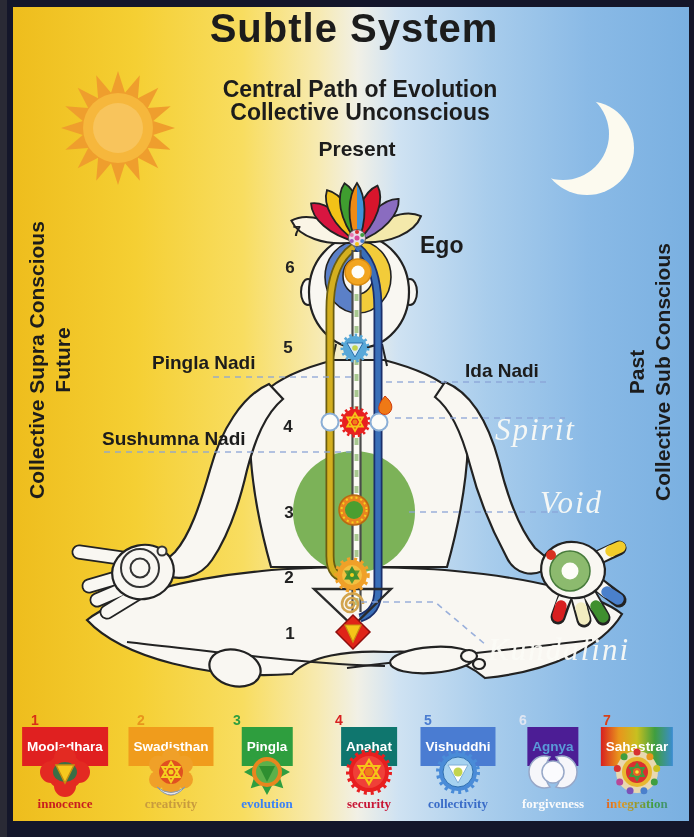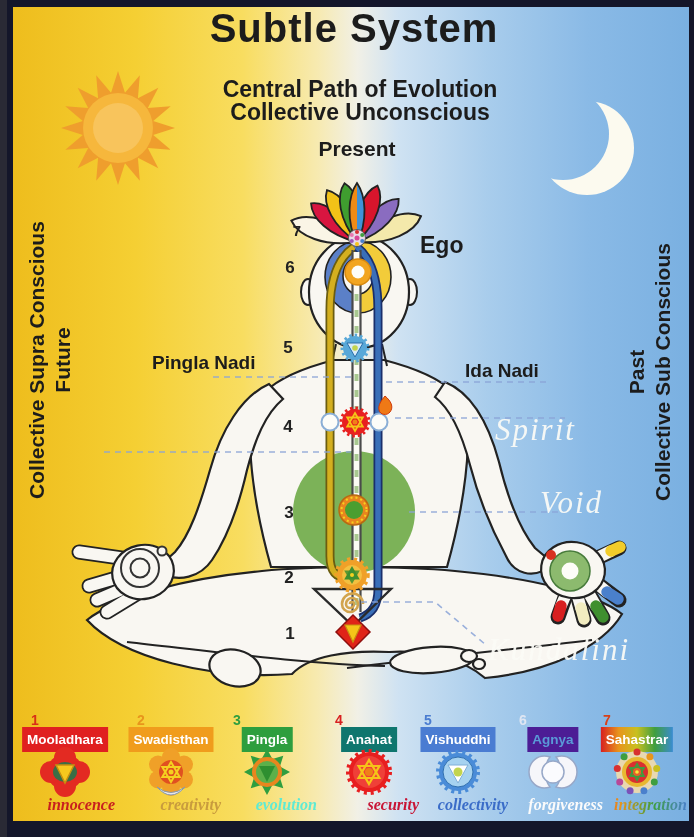--- a/index.html
+++ b/index.html
@@ -16,30 +16,30 @@
   .num{font-size:17px;font-weight:700;width:18px;text-align:center;color:#222;}
   .n7h{left:280px;top:222px;font-size:15px;}
   .nadi{font-size:19px;font-weight:700;}
   .white-it{font-family:"Liberation Serif",serif;font-style:italic;color:#fcfcf7;opacity:.93;letter-spacing:2px;font-size:31px;}
   .vside{position:absolute;transform:rotate(-90deg);text-align:center;font-size:21px;font-weight:700;line-height:26px;color:#1c1c1c;}
   .vleft{left:-105px;top:332px;width:300px;height:56px;}
   .vright{left:505px;top:344px;width:280px;height:56px;}
   .legend-item{position:absolute;top:712px;width:100px;height:106px;}
   .legend-num{position:absolute;top:0;left:16px;font-size:14px;font-weight:700;}
   .legend-plate{position:absolute;top:15px;left:50%;transform:translateX(-50%);white-space:nowrap;
-                font-size:13.5px;font-weight:700;color:#fff;padding:5px 5px;}
+                font-size:13.5px;font-weight:700;color:#fff;padding:12px 5px;}
   .legend-icon{position:absolute;top:33px;left:50%;transform:translateX(-50%);width:54px;height:54px;}
-  .legend-quality{position:absolute;top:84px;width:100%;text-align:right;
-                  font-family:"Liberation Serif",serif;font-style:italic;font-weight:600;font-size:16px;}
+  .legend-quality{position:absolute;top:84px;width:100%;text-align:center;
+                  font-family:"Liberation Serif",serif;font-weight:600;font-size:13px;}
   .nc1{color:#d83018}.nc2{color:#e8951c}.nc3{color:#2f9e3f}.nc4{color:#d82020}
   .nc5{color:#4a7cd0}.nc6{color:#dfe6f2}.nc7{color:#d84018}
   .p1{background:#e02020}.p2{background:#f09c1c}.p3{background:#2e9e3e}.p4{background:#0f766e}
   .p5{background:#4a7cd2}.p6{background:#4c1d95;color:#5a9ad8}
   .p7{background:linear-gradient(90deg,#d82020,#e8951c,#c8c020,#3f9e3f,#3a8cd0)}
-  .q1{color:#c81f1f}.q2{color:#c89b3e}.q3{color:#5eead4}.q4{color:#c81535}
+  .q1{color:#c81f1f}.q2{color:#c89b3e}.q3{color:#3b82f6}.q4{color:#c81535}
   .q5{color:#3a6cc8}.q6{color:#fbfbfb}
   .q7{background:linear-gradient(90deg,#d82020,#e8951c,#3f9e3f,#4a80cc);
       -webkit-background-clip:text;background-clip:text;color:transparent;}
 </style>
 </head>
 <body>
 
 <div class="stage">
   <div class="canvas">
     <svg width="676" height="814" viewBox="6 7 676 814" preserveAspectRatio="none" xmlns="http://www.w3.org/2000/svg">
@@ -270,20 +270,21 @@
   <div class="txt num n7h" style="left:281px;top:222px">7</div>
   <div class="txt num" style="left:274px;top:258px">6</div>
   <div class="txt num" style="left:272px;top:338px">5</div>
   <div class="txt num" style="left:272px;top:417px">4</div>
   <div class="txt num" style="left:273px;top:503px">3</div>
   <div class="txt num" style="left:273px;top:568px">2</div>
   <div class="txt num" style="left:274px;top:624px">1</div>
 
   <div class="txt nadi" style="left:145px;top:352px">Pingla Nadi</div>
   <div class="txt nadi" style="left:458px;top:360px">Ida Nadi</div>
+  <div class="txt nadi" style="left:95px;top:428px">Sushumna Nadi</div>
 
   <div class="txt white-it" style="left:488px;top:412px">Spirit</div>
   <div class="txt white-it" style="left:533px;top:485px">Void</div>
   <div class="txt white-it" style="left:481px;top:632px">Kundalini</div>
 
   <div class="vside vleft">
     <div>Collective Supra Conscious</div>
     <div>Future</div>
   </div>
   <div class="vside vright">

